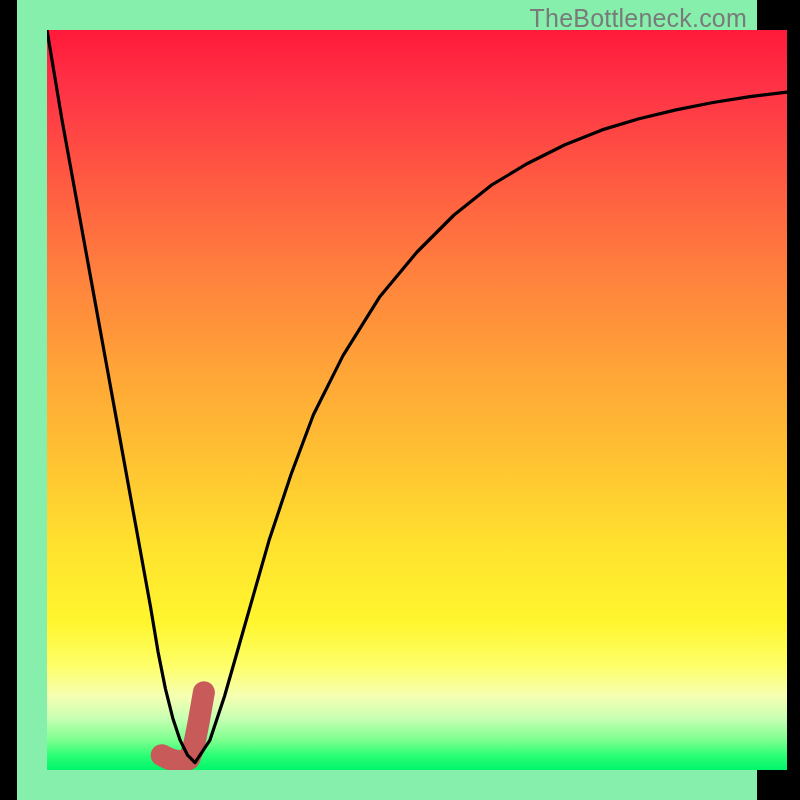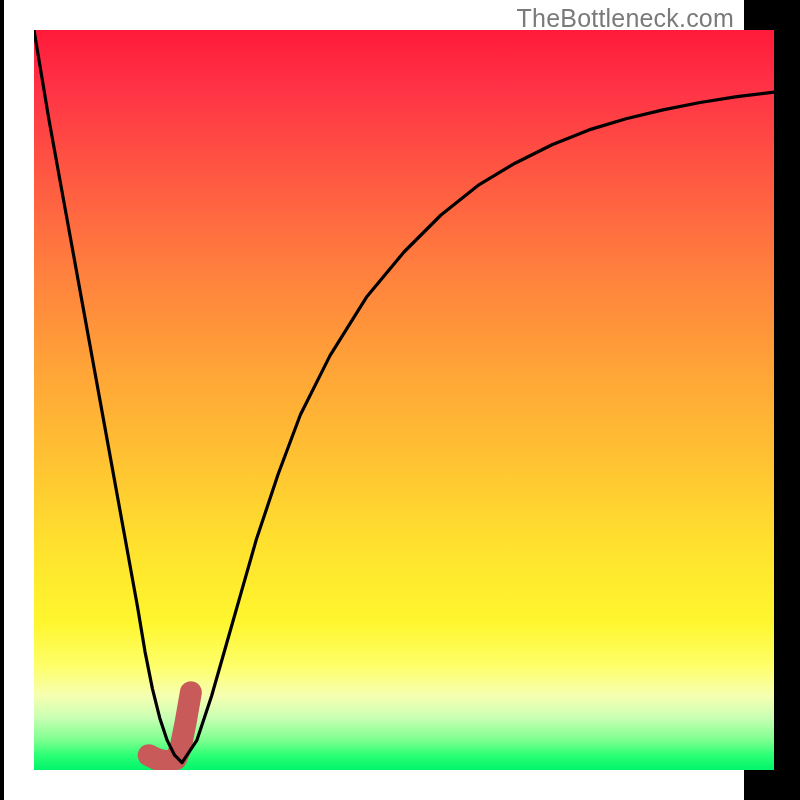--- a/index.html
+++ b/index.html
@@ -6,25 +6,25 @@
     margin: 0;
     padding: 0;
     width: 800px;
     height: 800px;
     background: #000;
     overflow: hidden;
     font-family: Arial, Helvetica, sans-serif;
   }
   .frame {
     position: absolute;
-    left: 4px;
+    left: 17px;
     top: 0;
     width: 740px;
     height: 800px;
-    background: #ffffff;
+    background: #86efac;
   }
   .plot {
     position: absolute;
     left: 30px;
     top: 30px;
     width: 740px;
     height: 740px;
     
     background: linear-gradient(
       to bottom,

